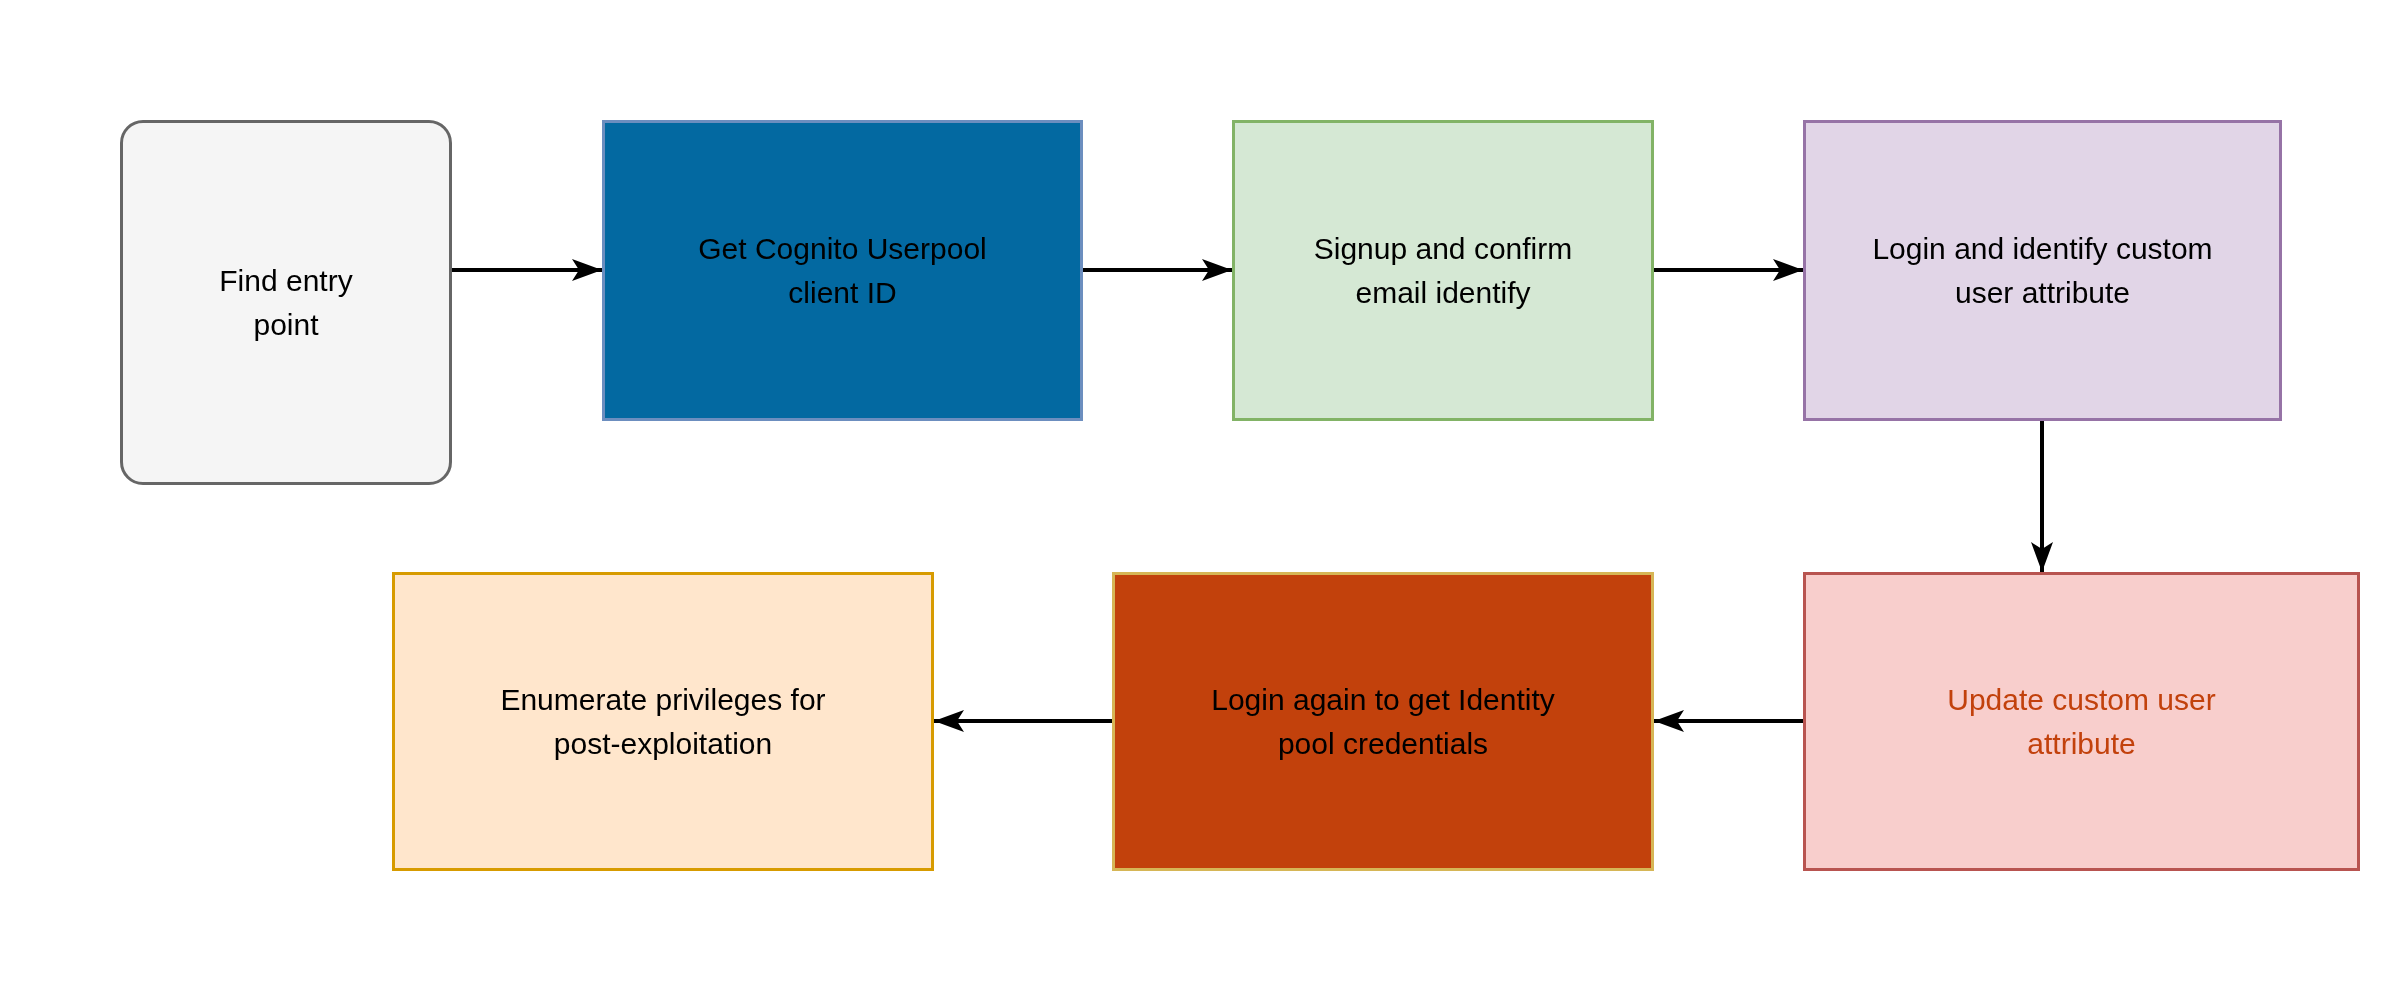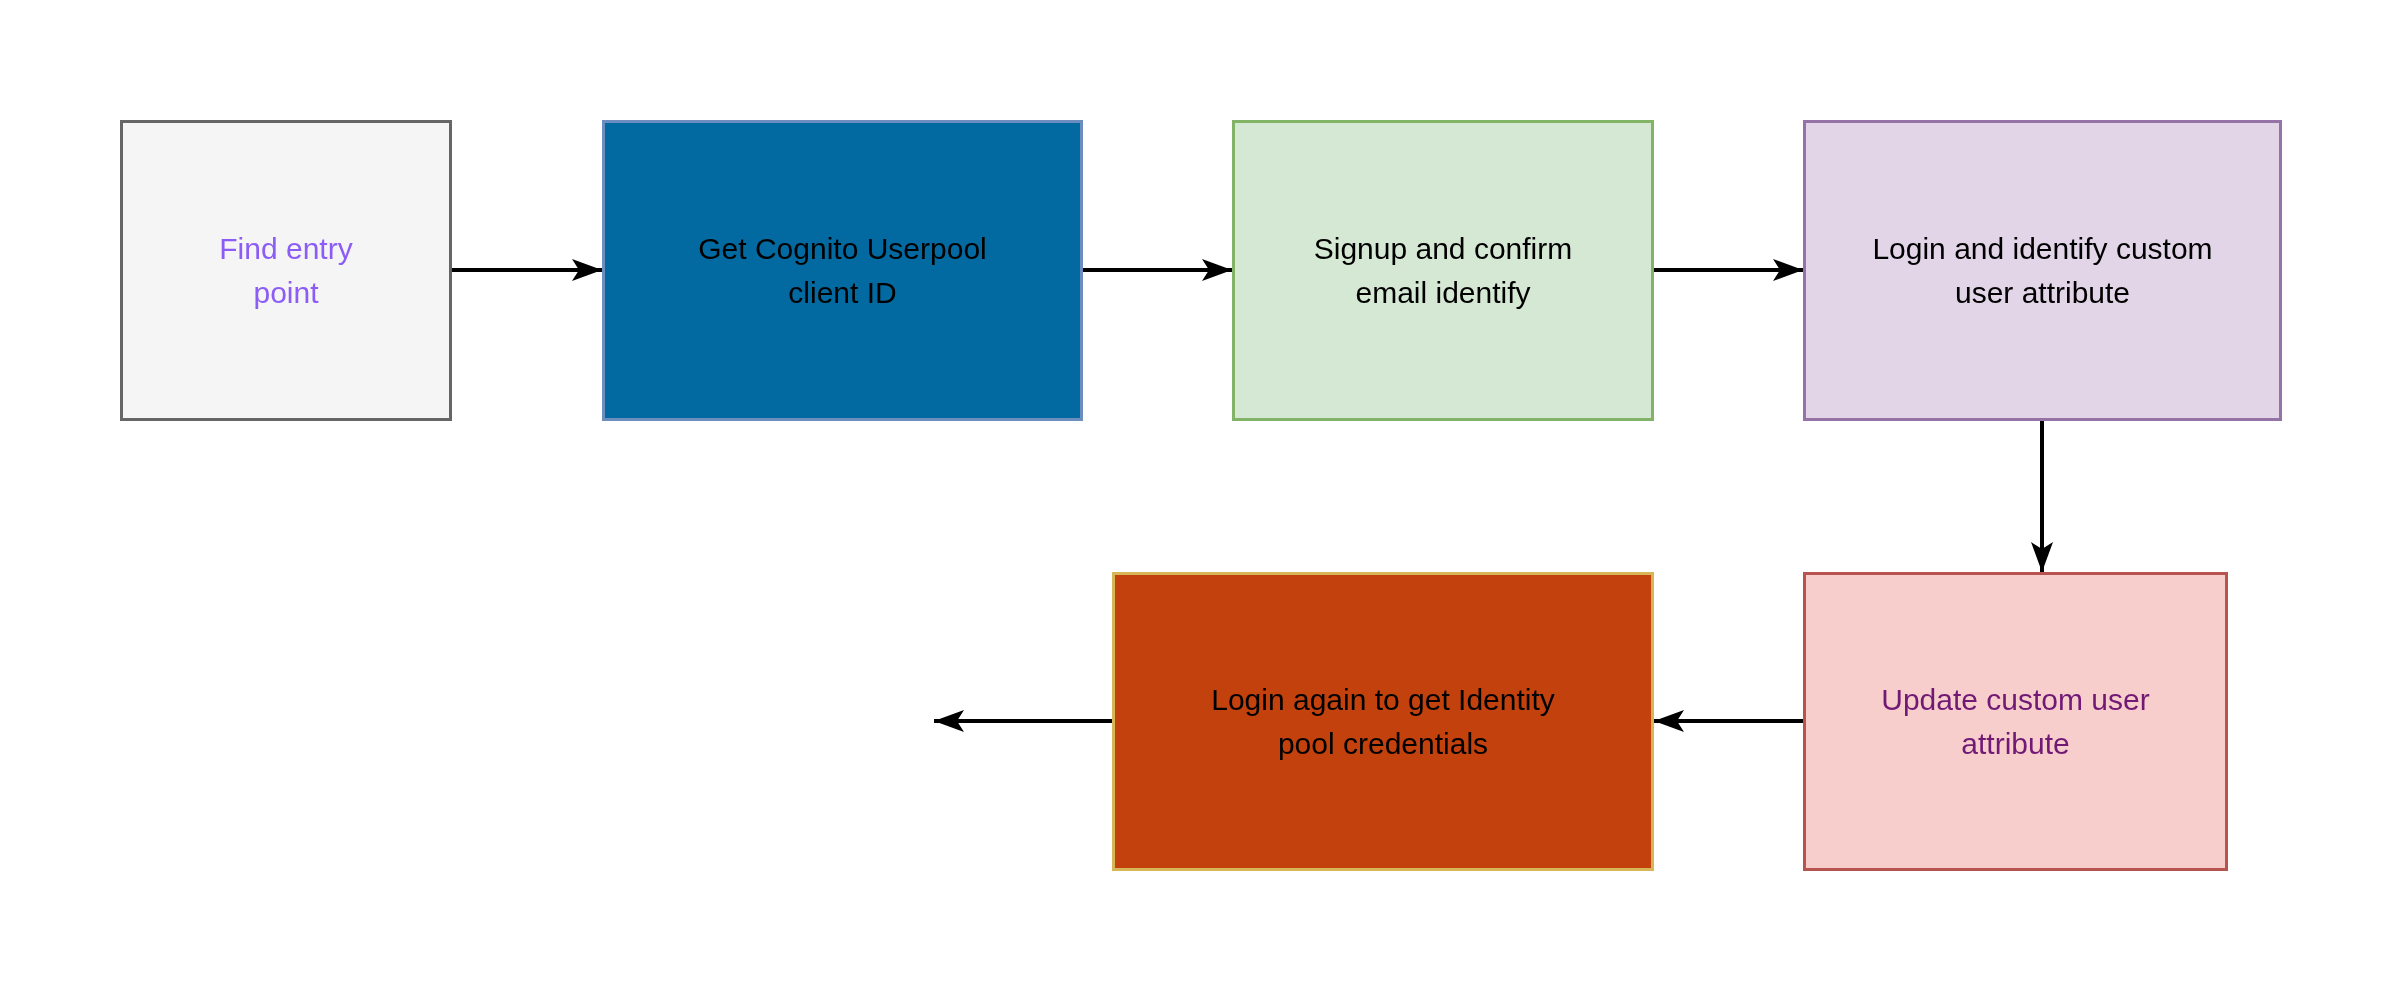--- a/index.html
+++ b/index.html
@@ -54,44 +54,48 @@
       </marker>
     </defs>
     <line x1="452" y1="270" x2="602" y2="270" marker-end="url(#arrowhead)" style="stroke: rgb(0, 0, 0);"></line>
     <line x1="1083" y1="270" x2="1232" y2="270" marker-end="url(#arrowhead)" style="stroke: rgb(0, 0, 0);"></line>
     <line x1="1654" y1="270" x2="1803" y2="270" marker-end="url(#arrowhead)" style="stroke: rgb(0, 0, 0);"></line>
     <line x1="2042" y1="421" x2="2042" y2="572" marker-end="url(#arrowhead)" style="stroke: rgb(0, 0, 0);"></line>
     <line x1="1803" y1="721" x2="1654" y2="721" marker-end="url(#arrowhead)" style="stroke: rgb(0, 0, 0);"></line>
     <line x1="1112" y1="721" x2="934" y2="721" marker-end="url(#arrowhead)" style="stroke: rgb(0, 0, 0);"></line>
   </svg>
 
-  <div class="node" style="left: 120px; top: 120px; width: 332px; height: 301px; background-color: rgb(245, 245, 245); border-color: rgb(102, 102, 102); color: #8b5cf6;">
+  <div class="node" style="left: 120px; top: 120px; width: 332px; height: 365px; background-color: rgb(245, 245, 245); border-color: rgb(102, 102, 102); color: #000000; border-radius: 23px;">
     <span class="node-label">Find entry
 point</span>
   </div>
 
   <div class="node" style="left: 602px; top: 120px; width: 481px; height: 301px; background-color: #0369a1; border-color: rgb(108, 142, 191); color: rgb(0, 0, 0);">
     <span class="node-label">Get Cognito Userpool
 client ID</span>
   </div>
 
   <div class="node" style="left: 1232px; top: 120px; width: 422px; height: 301px; background-color: rgb(213, 232, 212); border-color: rgb(130, 179, 102); color: rgb(0, 0, 0);">
     <span class="node-label">Signup and confirm
 email identify</span>
   </div>
 
   <div class="node" style="left: 1803px; top: 120px; width: 479px; height: 301px; background-color: rgb(225, 213, 231); border-color: rgb(150, 115, 166); color: rgb(0, 0, 0); justify-content: center;">
     <span class="node-label">Login and identify custom
 user attribute</span>
   </div>
 
-  <div class="node" style="left: 1803px; top: 572px; width: 425px; height: 299px; background-color: rgb(248, 206, 204); border-color: rgb(184, 84, 80); color: #701a75;">
+  <div class="node" style="left: 1803px; top: 572px; width: 557px; height: 299px; background-color: rgb(248, 206, 204); border-color: rgb(184, 84, 80); color: #c2410c;">
     <span class="node-label">Update custom user
 attribute</span>
   </div>
 
   <div class="node" style="left: 1112px; top: 572px; width: 542px; height: 299px; background-color: #c2410c; border-color: rgb(214, 182, 86); color: rgb(0, 0, 0);">
     <span class="node-label">Login again to get Identity
 pool credentials</span>
   </div>
 
+  <div class="node" style="left: 392px; top: 572px; width: 542px; height: 299px; background-color: rgb(255, 230, 204); border-color: rgb(215, 155, 0); color: rgb(0, 0, 0);">
+    <span class="node-label">Enumerate privileges for
+post-exploitation</span>
+  </div>
 
 </div>
 
 </body></html>

